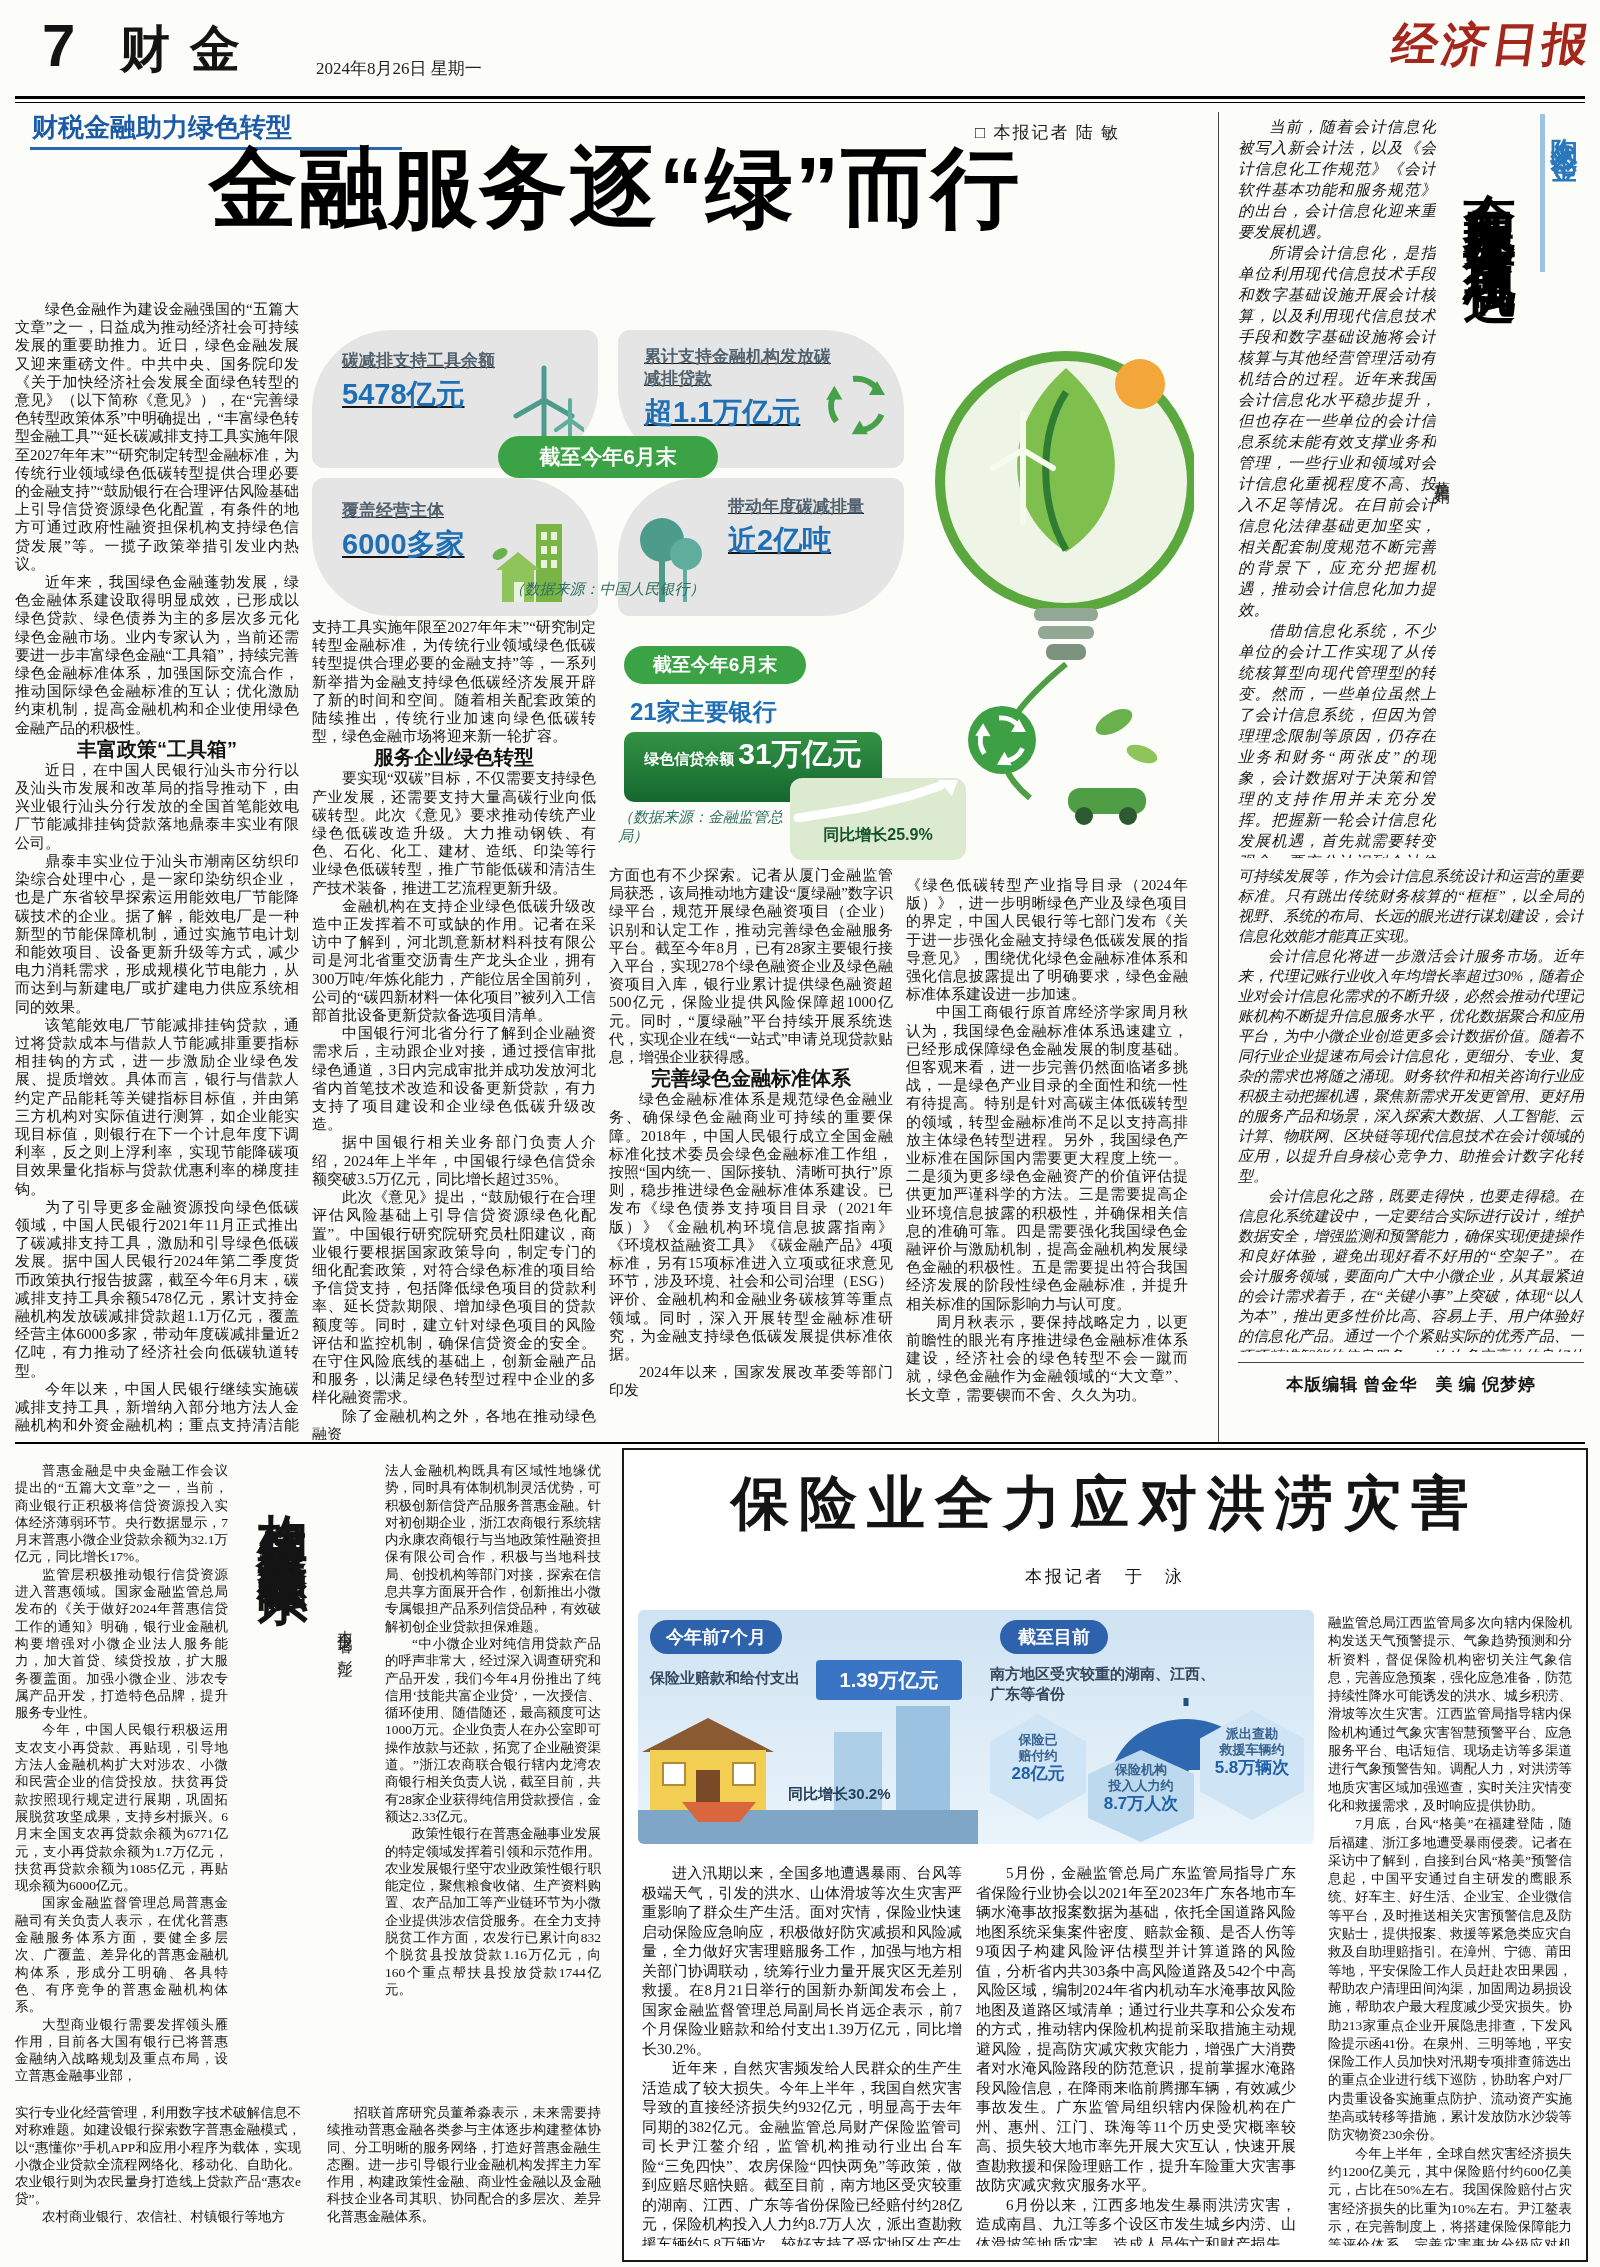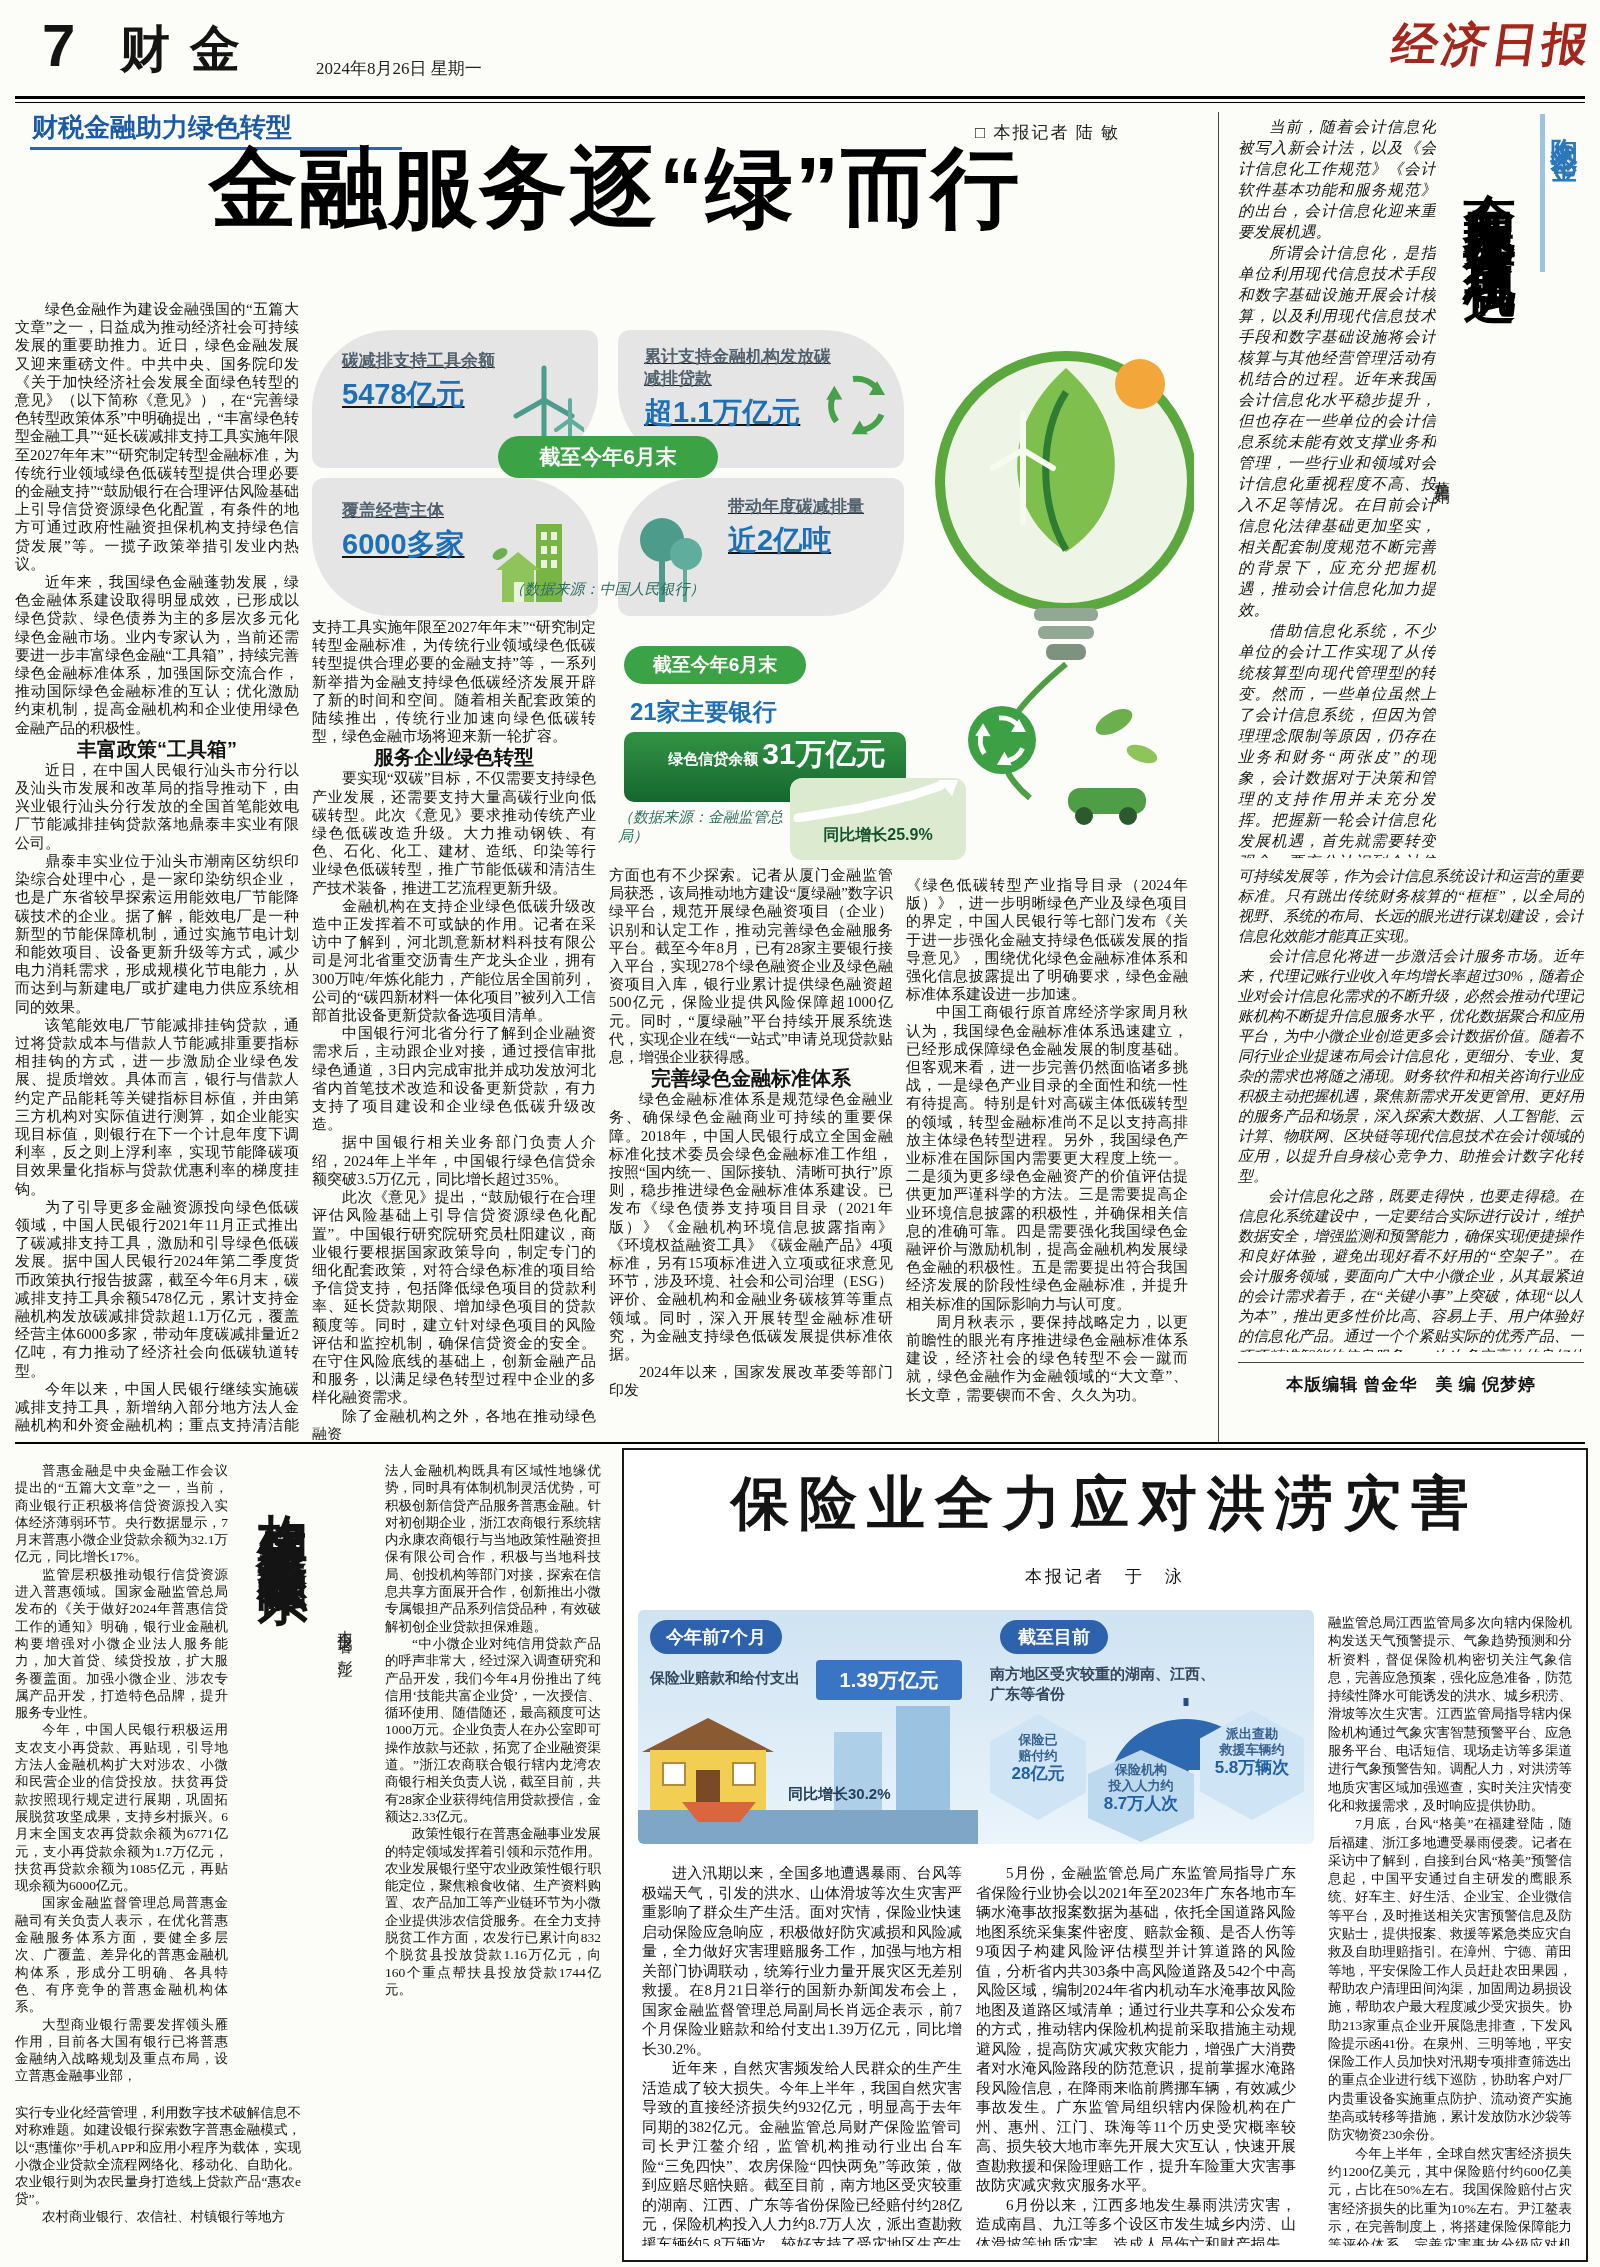--- a/index.html
+++ b/index.html
@@ -187,21 +187,21 @@
           <circle cx="58" cy="46" r="16" fill="#5fae9d"></circle>
         <rect x="31" y="48" width="6" height="46" fill="#4d9b8a"></rect>
           <rect x="55" y="58" width="4" height="36" fill="#5fae9d"></rect>
       </svg>
     </div>
     <div class="abs pill" style="left:186px;top:106px;width:220px;height:42px;">截至今年6月末</div>
     <div class="abs datasrc" style="left:95px;top:250px;width:400px;text-align:center;">（数据来源：中国人民银行）</div>
 
     <div class="abs pill" style="left:312px;top:316px;width:182px;height:38px;font-size:19px;line-height:38px;">截至今年6月末</div>
     <div class="abs banks" style="left:318px;top:370px;">21家主要银行</div>
-    <div class="abs creditbox" style="left:312px;top:402px;width:258px;height:64px;padding-left:24px;">
+    <div class="abs creditbox" style="left:312px;top:402px;width:258px;height:64px;">
       <span class="cl">绿色信贷余额</span>
       <span class="cv">31万亿元</span>
     </div>
     <div class="abs datasrc" style="left:306px;top:478px;width:170px;">（数据来源：金融监管总局）</div>
     <div class="abs growpanel" style="left:478px;top:448px;width:176px;height:82px;">
       <svg width="176" height="44" viewBox="0 0 176 44">
         <path d="M8,40 L70,30 L120,18 L150,8" stroke="#fff" stroke-width="9" fill="none" stroke-linecap="round"></path>
         <polygon points="168,2 148,2 162,18" fill="#fff"></polygon>
       </svg>
       <div class="gt">同比增长25.9%</div>
@@ -273,20 +273,23 @@
     <div class="abs vert puhui-byline" style="left:322px;top:166px;height:230px;">本报记者　彭江</div>
     <div class="abs puhui-col jt" style="left:370px;top:10px;width:216px;height:632px;">
       <p class="cont">法人金融机构既具有区域性地缘优势，同时具有体制机制灵活优势，可积极创新信贷产品服务普惠金融。针对初创期企业，浙江农商银行系统辖内永康农商银行与当地政策性融资担保有限公司合作，积极与当地科技局、创投机构等部门对接，探索在信息共享方面展开合作，创新推出小微专属银担产品系列信贷品种，有效破解初创企业贷款担保难题。</p>
       <p>“中小微企业对纯信用贷款产品的呼声非常大，经过深入调查研究和产品开发，我们今年4月份推出了纯信用‘技能共富企业贷’，一次授信、循环使用、随借随还，最高额度可达1000万元。企业负责人在办公室即可操作放款与还款，拓宽了企业融资渠道。”浙江农商联合银行辖内龙湾农商银行相关负责人说，截至目前，共有28家企业获得纯信用贷款授信，金额达2.33亿元。</p>
       <p>政策性银行在普惠金融事业发展的特定领域发挥着引领和示范作用。农业发展银行坚守农业政策性银行职能定位，聚焦粮食收储、生产资料购置、农产品加工等产业链环节为小微企业提供涉农信贷服务。在全力支持脱贫工作方面，农发行已累计向832个脱贫县投放贷款1.16万亿元，向160个重点帮扶县投放贷款1744亿元。</p>
     </div>
     <div class="abs puhui-col jt" style="left:0;top:652px;width:286px;height:156px;">
       <p class="cont">实行专业化经营管理，利用数字技术破解信息不对称难题。如建设银行探索数字普惠金融模式，以“惠懂你”手机APP和应用小程序为载体，实现小微企业贷款全流程网络化、移动化、自助化。农业银行则为农民量身打造线上贷款产品“惠农e贷”。</p>
       <p>农村商业银行、农信社、村镇银行等地方</p>
     </div>
+    <div class="abs puhui-col jt" style="left:312px;top:652px;width:274px;height:156px;">
+      <p>招联首席研究员董希淼表示，未来需要持续推动普惠金融各类参与主体逐步构建整体协同、分工明晰的服务网络，打造好普惠金融生态圈。进一步引导银行业金融机构发挥主力军作用，构建政策性金融、商业性金融以及金融科技企业各司其职、协同配合的多层次、差异化普惠金融体系。</p>
+    </div>
   </div>
 
   <div class="abs insbox" style="left:622px;top:1448px;width:962px;height:810px;">
     <div class="abs ins-headline" style="left:0;top:22px;width:100%;">保险业全力应对洪涝灾害</div>
     <div class="abs ins-byline" style="left:0;top:118px;width:100%;">本报记者　于　泳</div>
 
     <div class="abs ins-info" style="left:14px;top:160px;width:676px;height:234px;">
       <div class="abs bluepill" style="left:12px;top:10px;width:132px;height:34px;">今年前7个月</div>
       <div class="abs ins-lab" style="left:12px;top:58px;">保险业赔款和给付支出</div>
       <div class="abs valbox" style="left:178px;top:50px;width:146px;height:40px;">1.39万亿元</div>

